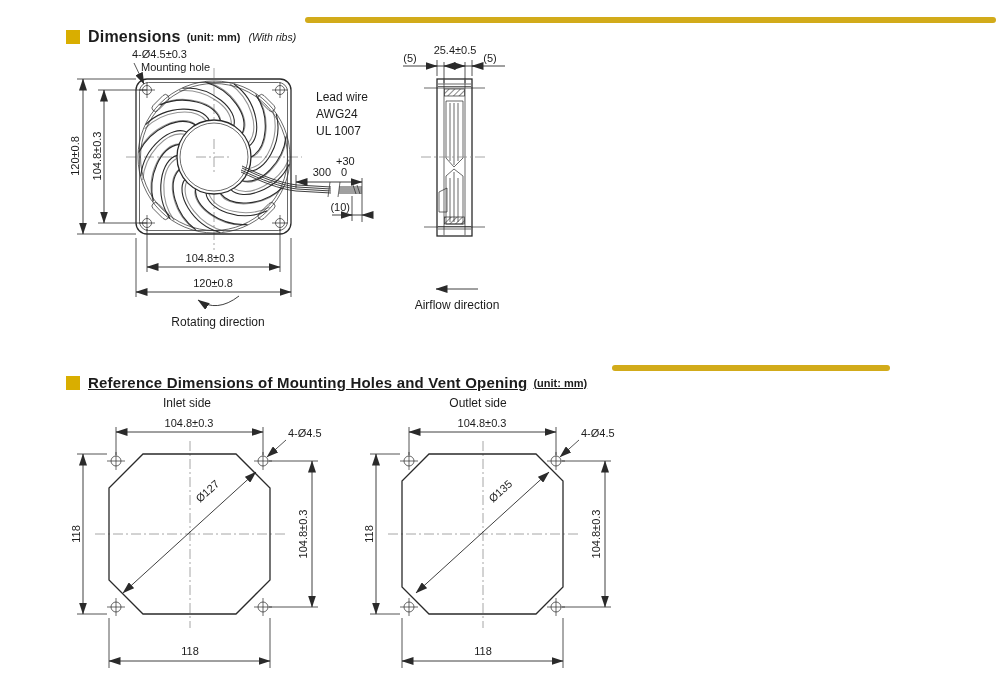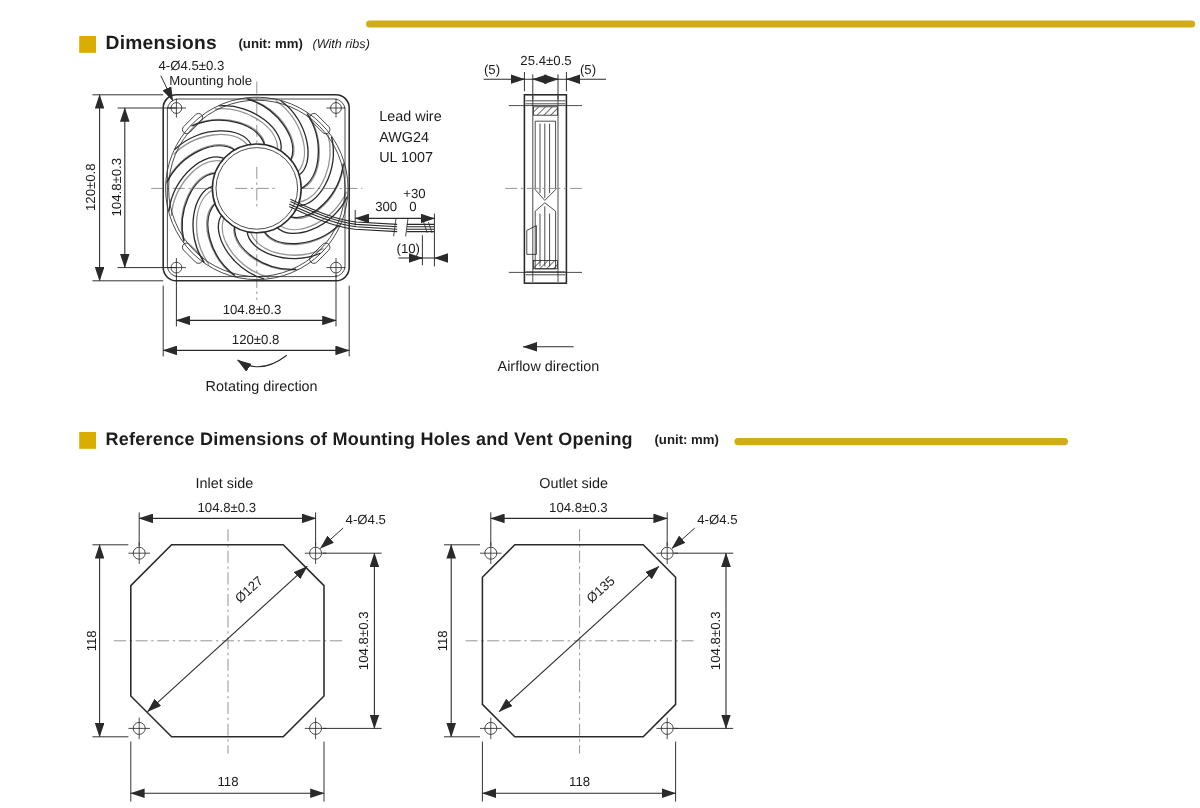--- a/index.html
+++ b/index.html
@@ -1,21 +1,21 @@
 <!DOCTYPE html>
 <html><head>
 <meta charset="utf-8">
 <style>
   html,body{margin:0;padding:0;background:#ffffff;}
   body{font-family:"Liberation Sans",sans-serif;color:#1c1c1c;}
   .canvas{position:relative;width:1000px;height:673px;background:#ffffff;overflow:hidden;}
   .sec-header{position:absolute;display:flex;align-items:center;}
   .bullet{width:14px;height:14px;background:#d9ae00;display:inline-block;}
   .sec-title{font-weight:bold;font-size:16px;letter-spacing:.2px;margin-left:8px;white-space:nowrap;}
-  .sec-unit{font-weight:bold;font-size:11px;margin-left:18px;white-space:nowrap;text-align:right;}
+  .sec-unit{font-weight:bold;font-size:11px;margin-left:6px;white-space:nowrap;text-align:right;}
   .sec-note{font-size:10.5px;margin-left:8px;white-space:nowrap;font-style:italic;}
   .gold-bar{position:absolute;height:6px;background:#d2ab1a;border-radius:3px;}
   svg{position:absolute;left:0;top:0;}
   svg text{font-family:"Liberation Sans",sans-serif;fill:#1c1c1c;}
   .ln{stroke:#2a2a2a;stroke-width:1.3;fill:none;}
   .thin{stroke:#2a2a2a;stroke-width:0.7;fill:none;}
   .dim{stroke:#2a2a2a;stroke-width:0.9;fill:none;}
   .ext{stroke:#2a2a2a;stroke-width:0.8;fill:none;}
   .cl{stroke:#8f8f8f;stroke-width:0.8;fill:none;stroke-dasharray:10 3 2 3;}
   .dimtxt{font-size:11px;}
@@ -29,21 +29,21 @@
 <div class="canvas">
 
   <div class="sec-header" style="left:66px;top:28px;">
     <span class="bullet"></span>
     <span class="sec-title">Dimensions</span>
     <span class="sec-unit">(unit: mm)</span>
     <span class="sec-note">(With ribs)</span>
   </div>
   <div class="gold-bar" style="left:305px;top:17px;width:691px;"></div>
 
-  <div class="sec-header" style="left:66px;top:358px;">
+  <div class="sec-header" style="left:66px;top:374px;text-decoration:underline;">
     <span class="bullet"></span>
     <span class="sec-title" style="font-size:15px;">Reference Dimensions of Mounting Holes and Vent Opening</span>
     <span class="sec-unit">(unit: mm)</span>
   </div>
   <div class="gold-bar" style="left:612px;top:365px;width:278px;"></div>
 
   <svg width="1000" height="673" viewBox="0 0 1000 673">
     <defs>
       <marker id="arw" viewBox="0 0 12 8" markerWidth="12" markerHeight="8" refX="11.5" refY="4" orient="auto-start-reverse" markerUnits="userSpaceOnUse">
         <path d="M0 0 L12 4 L0 8 Z" fill="#2a2a2a"></path>

